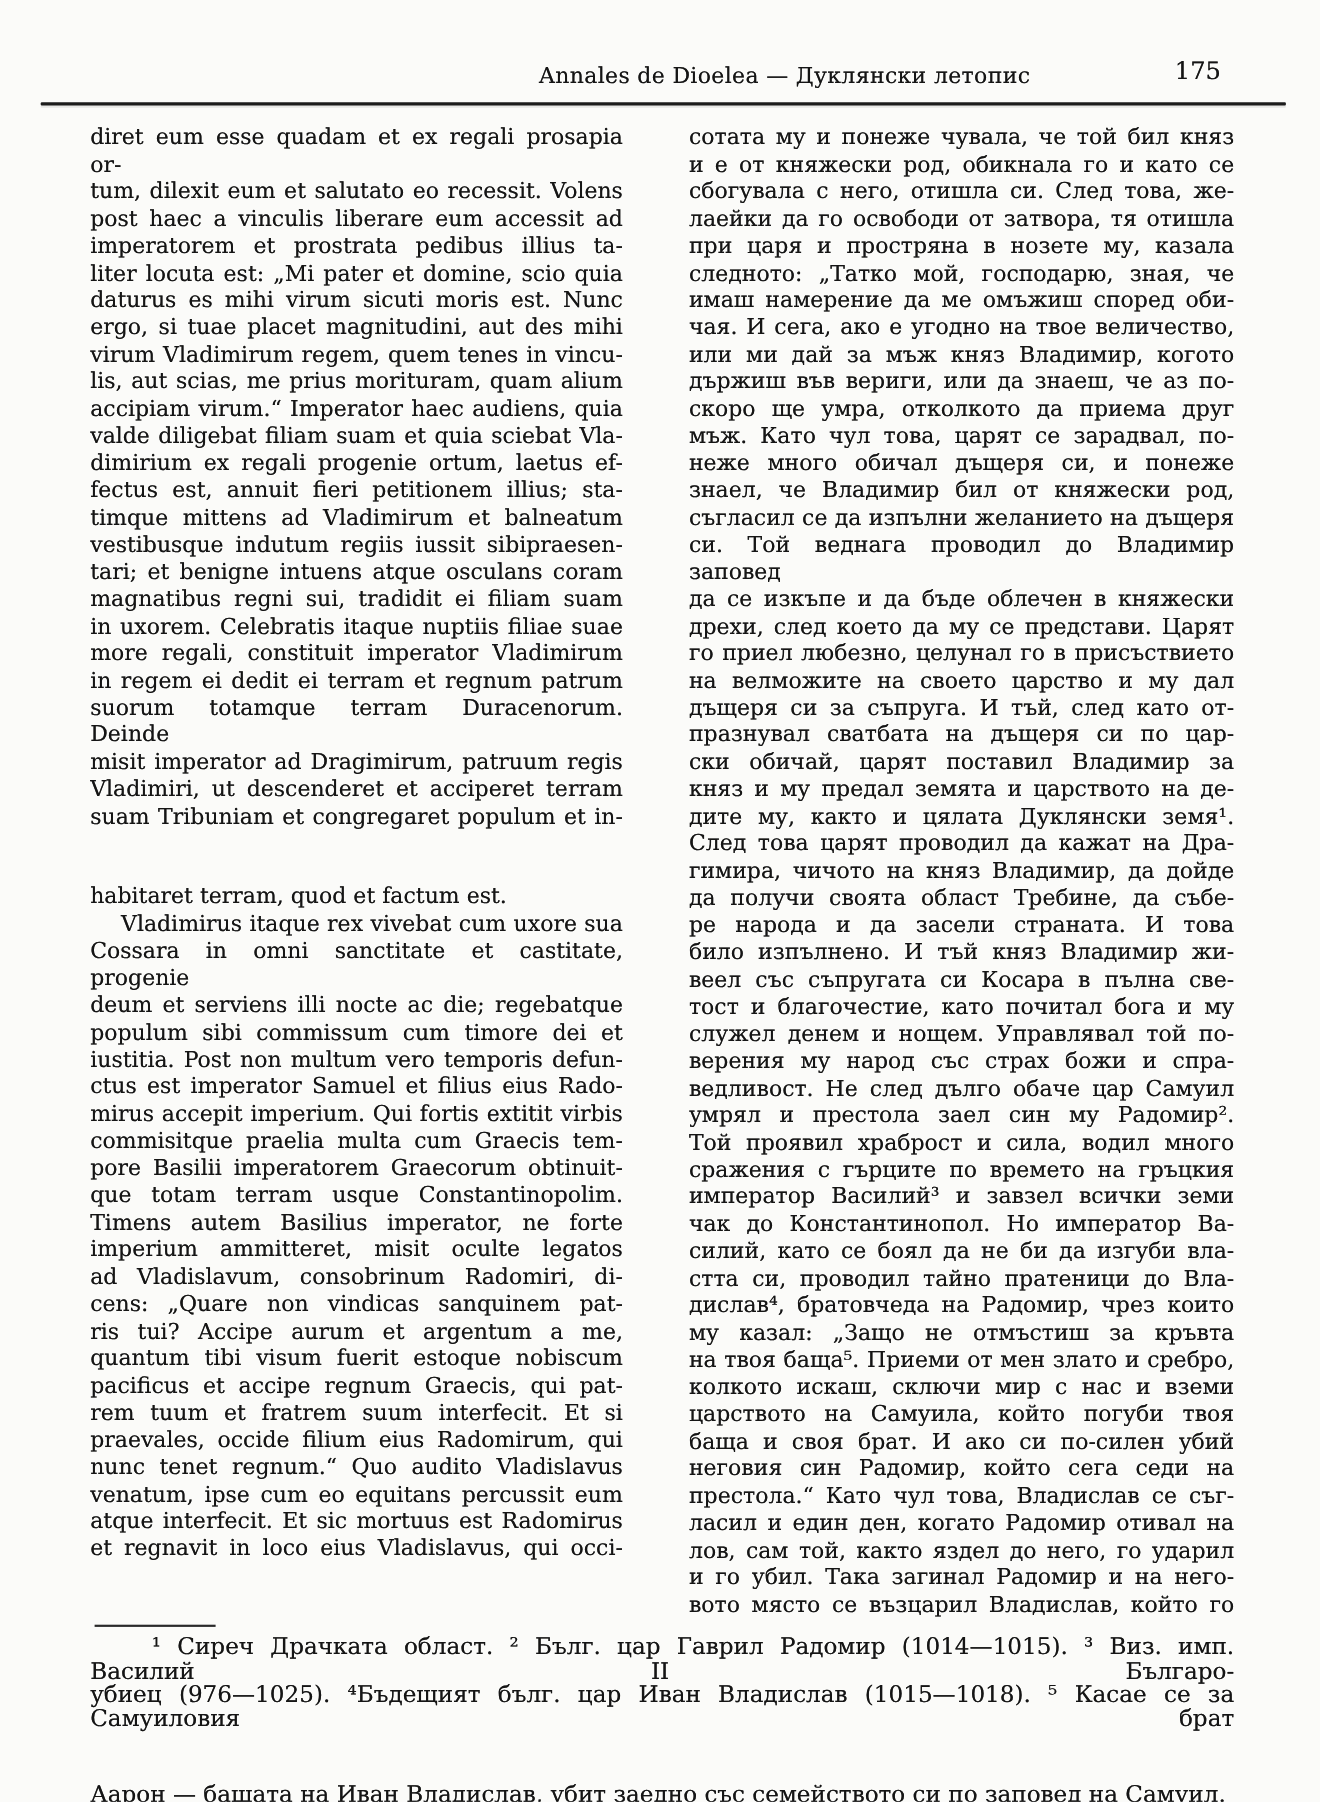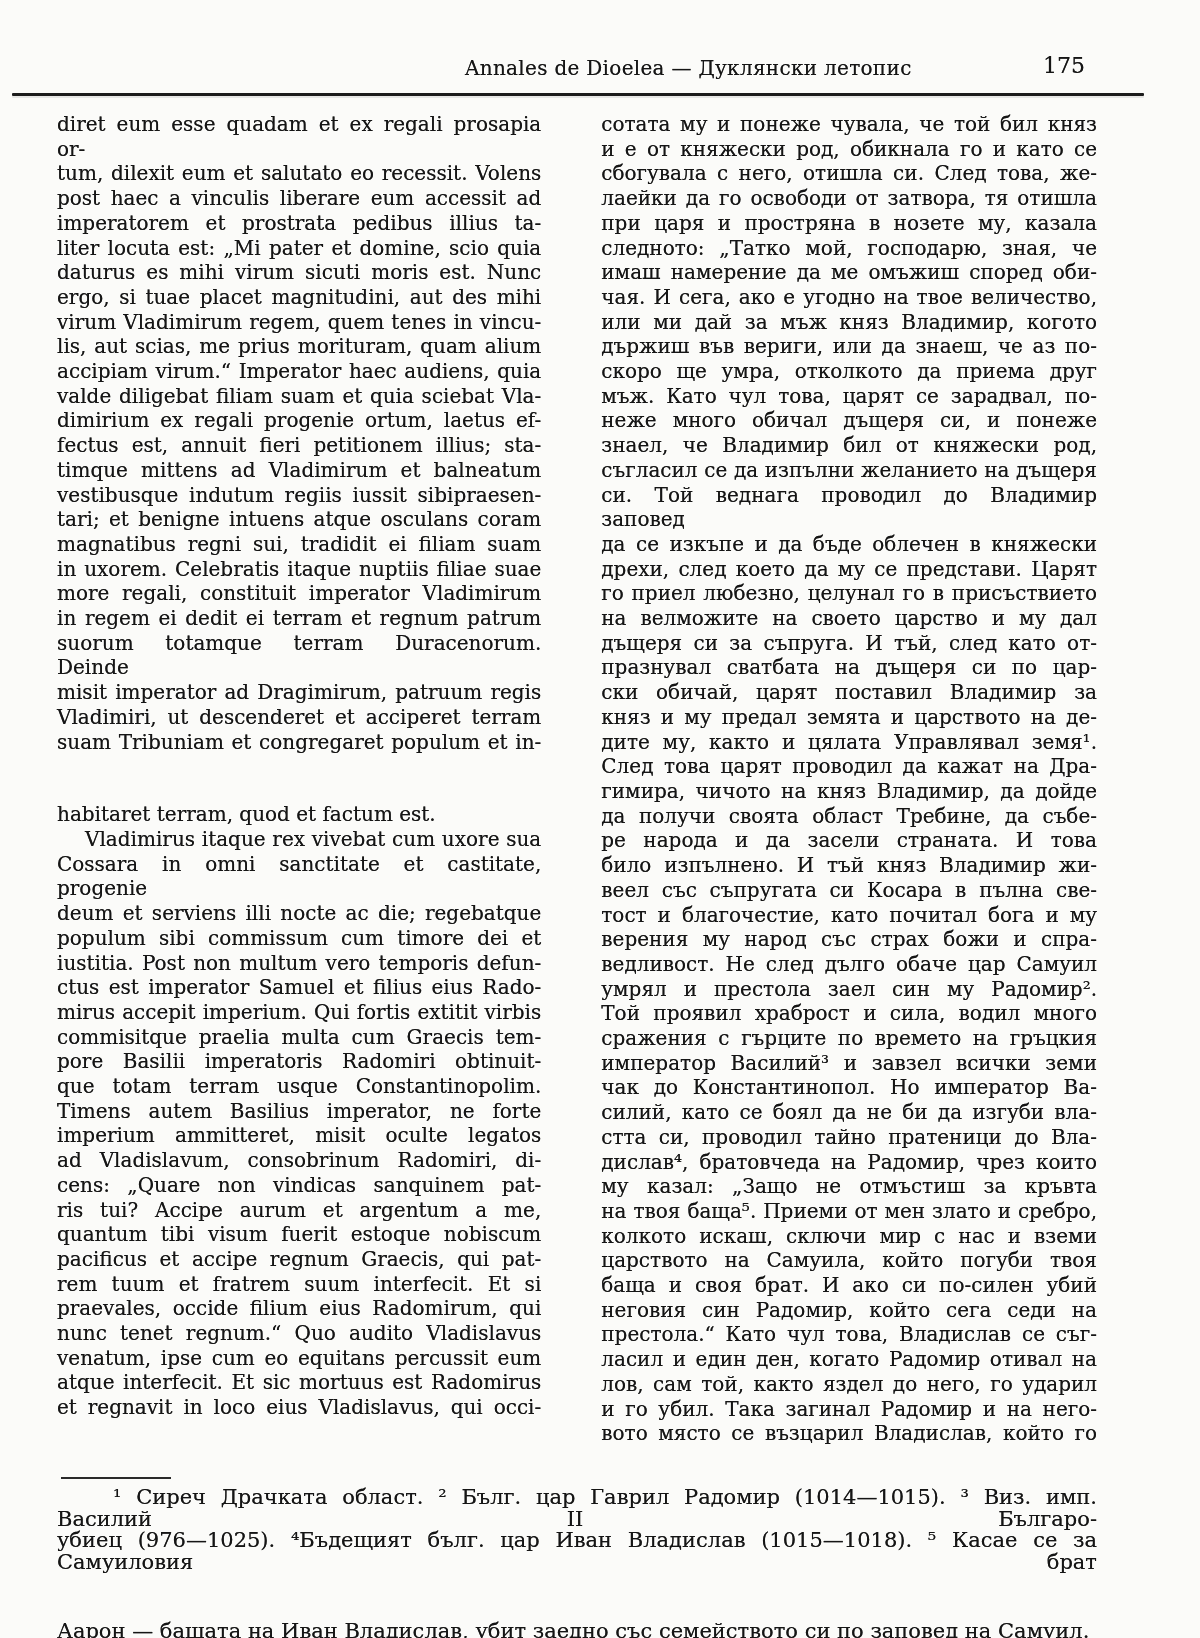--- a/index.html
+++ b/index.html
@@ -5,21 +5,21 @@
   html,body{margin:0;padding:0;}
   body{
     width:1200px;height:1638px;
     background:#fbfbf9;
     position:relative;
     font-family:"DejaVu Serif","Liberation Serif",serif;
     color:#151515;
     overflow:hidden;
   }
   .page{
-    position:absolute;left:57px;top:0;width:1040px;height:1208px;
+    position:absolute;left:82px;top:0;width:1040px;height:1208px;
     text-shadow:0 0 .4px rgba(20,20,20,.7);
   }
   .running-title{
     position:absolute;top:56px;left:408px;
     font-size:20px;letter-spacing:.3px;white-space:nowrap;
   }
   .page-number{
     position:absolute;top:53px;right:12px;font-size:22px;
   }
   .header-rule{
@@ -90,21 +90,21 @@
         </div>
         <div class="paragraph">
           <div class="line indent">Vladimirus itaque rex vivebat cum uxore sua</div>
           <div class="line">Cossara in omni sanctitate et castitate, progenie</div>
           <div class="line">deum et serviens illi nocte ac die; regebatque</div>
           <div class="line">populum sibi commissum cum timore dei et</div>
           <div class="line">iustitia. Post non multum vero temporis defun-</div>
           <div class="line">ctus est imperator Samuel et filius eius Rado-</div>
           <div class="line">mirus accepit imperium. Qui fortis extitit virbis</div>
           <div class="line">commisitque praelia multa cum Graecis tem-</div>
-          <div class="line">pore Basilii imperatoris Radomiri obtinuit-</div>
+          <div class="line">pore Basilii imperatorem Graecorum obtinuit-</div>
           <div class="line">que totam terram usque Constantinopolim.</div>
           <div class="line">Timens autem Basilius imperator, ne forte</div>
           <div class="line">imperium ammitteret, misit oculte legatos</div>
           <div class="line">ad Vladislavum, consobrinum Radomiri, di-</div>
           <div class="line">cens: „Quare non vindicas sanquinem pat-</div>
           <div class="line">ris tui? Accipe aurum et argentum a me,</div>
           <div class="line">quantum tibi visum fuerit estoque nobiscum</div>
           <div class="line">pacificus et accipe regnum Graecis, qui pat-</div>
           <div class="line">rem tuum et fratrem suum interfecit. Et si</div>
           <div class="line">praevales, occide filium eius Radomirum, qui</div>
@@ -133,28 +133,29 @@
           <div class="line">съгласил се да изпълни желанието на дъщеря</div>
           <div class="line">си. Той веднага проводил до Владимир заповед</div>
           <div class="line">да се изкъпе и да бъде облечен в княжески</div>
           <div class="line">дрехи, след което да му се представи. Царят</div>
           <div class="line">го приел любезно, целунал го в присъствието</div>
           <div class="line">на велможите на своето царство и му дал</div>
           <div class="line">дъщеря си за съпруга. И тъй, след като от-</div>
           <div class="line">празнувал сватбата на дъщеря си по цар-</div>
           <div class="line">ски обичай, царят поставил Владимир за</div>
           <div class="line">княз и му предал земята и царството на де-</div>
-          <div class="line">дите му, както и цялата Управлявал земя¹.</div>
+          <div class="line">дите му, както и цялата Дуклянски земя¹.</div>
           <div class="line">След това царят проводил да кажат на Дра-</div>
           <div class="line">гимира, чичото на княз Владимир, да дойде</div>
           <div class="line">да получи своята област Требине, да събе-</div>
           <div class="line">ре народа и да засели страната. И това</div>
           <div class="line">било изпълнено. И тъй княз Владимир жи-</div>
           <div class="line">веел със съпругата си Косара в пълна све-</div>
           <div class="line">тост и благочестие, като почитал бога и му</div>
+          <div class="line">служел денем и нощем. Управлявал той по-</div>
           <div class="line">верения му народ със страх божи и спра-</div>
           <div class="line">ведливост. Не след дълго обаче цар Самуил</div>
           <div class="line">умрял и престола заел син му Радомир².</div>
           <div class="line">Той проявил храброст и сила, водил много</div>
           <div class="line">сражения с гърците по времето на гръцкия</div>
           <div class="line">император Василий³ и завзел всички земи</div>
           <div class="line">чак до Константинопол. Но император Ва-</div>
           <div class="line">силий, като се боял да не би да изгуби вла-</div>
           <div class="line">стта си, проводил тайно пратеници до Вла-</div>
           <div class="line">дислав⁴, братовчеда на Радомир, чрез които</div>

